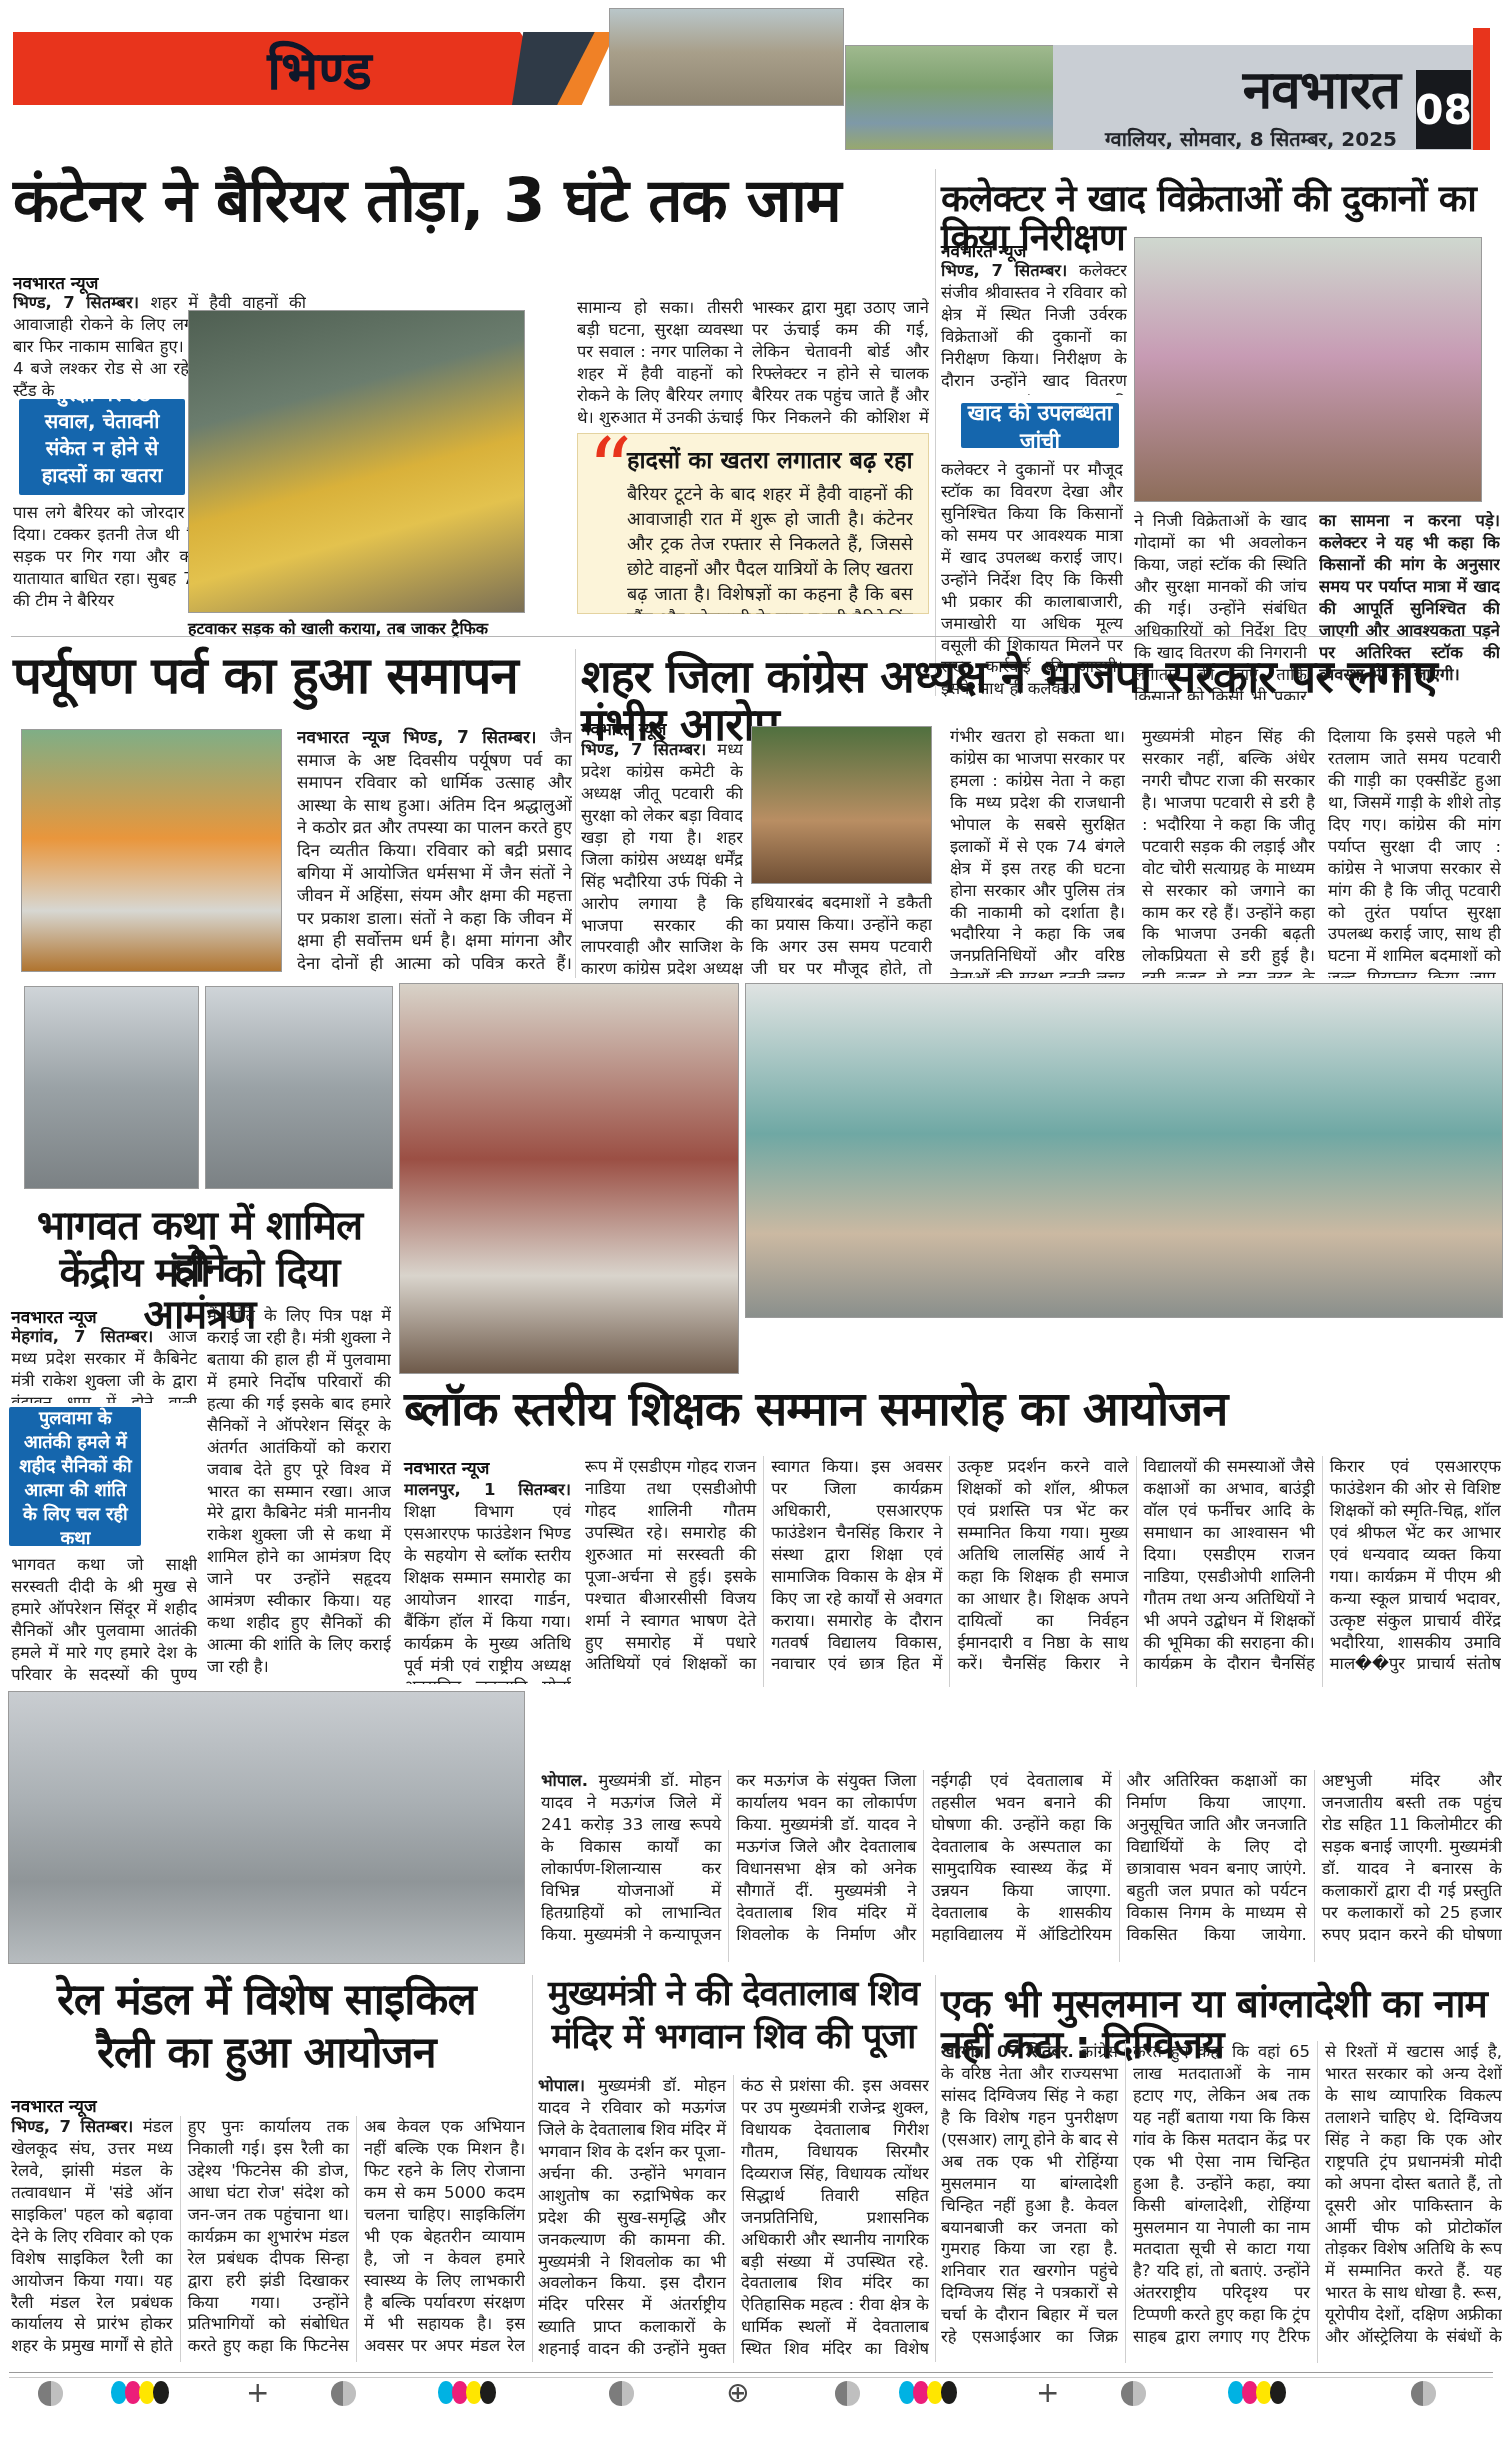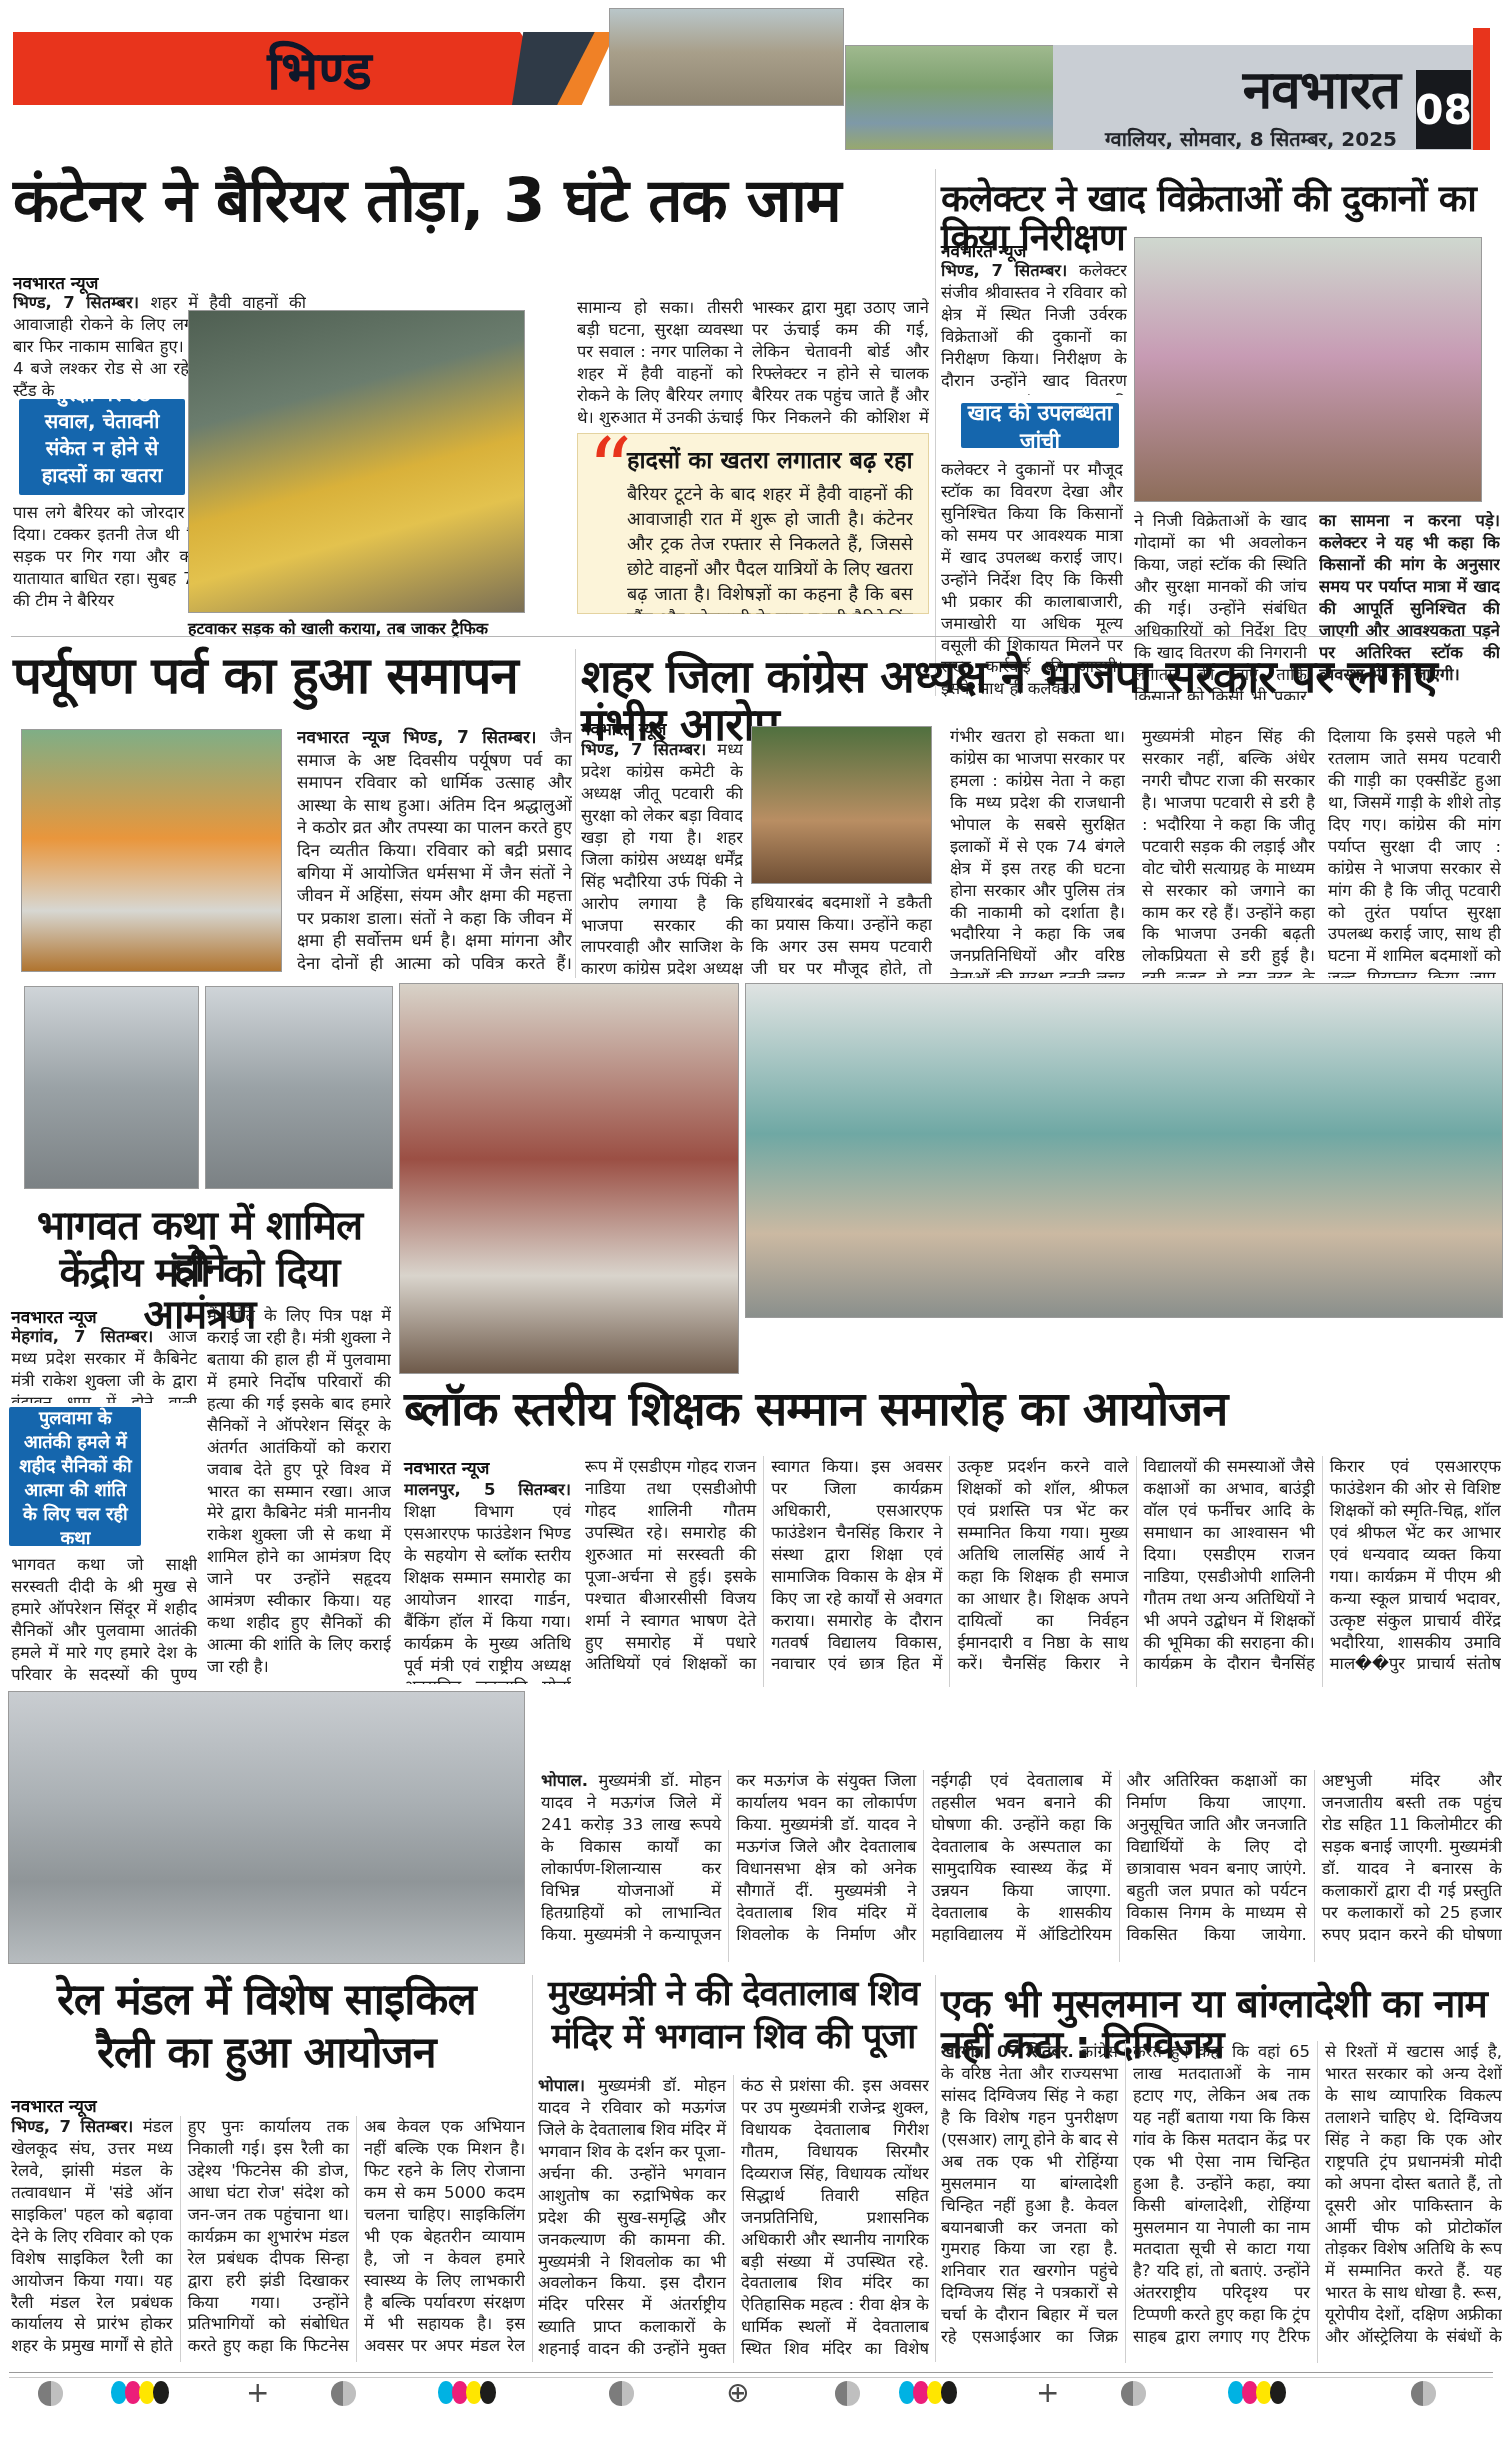--- a/index.html
+++ b/index.html
@@ -144,21 +144,21 @@
     <span>आज मध्य प्रदेश सरकार में कैबिनेट मंत्री राकेश शुक्ला जी के द्वारा वृंदावन धाम में होने वाली श्रीमद</span>
   </div>
   <div class="abs bluebox" style="left:9.4px;top:1407px;width:132px;height:139px;font-size:18px;padding:7.5px;">पुलवामा के आतंकी हमले में शहीद सैनिकों की आत्मा की शांति के लिए चल रही कथा</div>
   <div class="abs body" style="left:11.3px;top:1554px;width:186px;height:132px;">भागवत कथा जो साक्षी सरस्वती दीदी के श्री मुख से हमारे ऑपरेशन सिंदूर में शहीद सैनिकों और पुलवामा आतंकी हमले में मारे गए हमारे देश के परिवार के सदस्यों की पुण्य आत्मा को बैकुंठ धाम</div>
   <div class="abs body" style="left:207px;top:1305px;width:184px;height:380px;">में शांति के लिए पित्र पक्ष में कराई जा रही है। मंत्री शुक्ला ने बताया की हाल ही में पुलवामा में हमारे निर्दोष परिवारों की हत्या की गई इसके बाद हमारे सैनिकों ने ऑपरेशन सिंदूर के अंतर्गत आतंकियों को करारा जवाब देते हुए पूरे विश्व में भारत का सम्मान रखा। आज मेरे द्वारा कैबिनेट मंत्री माननीय राकेश शुक्ला जी से कथा में शामिल होने का आमंत्रण दिए जाने पर उन्होंने सहृदय आमंत्रण स्वीकार किया। यह कथा शहीद हुए सैनिकों की आत्मा की शांति के लिए कराई जा रही है।</div>
 
   <div class="abs hl" style="left:404px;top:1384px;width:1097px;font-size:47px;">ब्लॉक स्तरीय शिक्षक सम्मान समारोह का आयोजन</div>
   <div class="abs" style="left:404px;top:1456px;width:167px;height:231px;">
     <div class="byline">नवभारत न्यूज</div>
     <div class="body" style="height:205px;">
-      <b class="dl">मालनपुर, 5 सितम्बर। </b>
+      <b class="dl">मालनपुर, 1 सितम्बर। </b>
       <span>शिक्षा विभाग एवं एसआरएफ फाउंडेशन भिण्ड के सहयोग से ब्लॉक स्तरीय शिक्षक सम्मान समारोह का आयोजन शारदा गार्डन, बैंकिंग हॉल में किया गया। कार्यक्रम के मुख्य अतिथि पूर्व मंत्री एवं राष्ट्रीय अध्यक्ष अनुसूचित जनजाति मोर्चा लालसिंह आर्य एवं विशिष्ट अतिथि के</span>
     </div>
   </div>
   <div class="abs body cols5" style="left:585px;top:1456px;width:916px;height:231px;">रूप में एसडीएम गोहद राजन नाडिया तथा एसडीओपी गोहद शालिनी गौतम उपस्थित रहे। समारोह की शुरुआत मां सरस्वती की पूजा-अर्चना से हुई। इसके पश्चात बीआरसीसी विजय शर्मा ने स्वागत भाषण देते हुए समारोह में पधारे अतिथियों एवं शिक्षकों का स्वागत किया। इस अवसर पर जिला कार्यक्रम अधिकारी, एसआरएफ फाउंडेशन चैनसिंह किरार ने संस्था द्वारा शिक्षा एवं सामाजिक विकास के क्षेत्र में किए जा रहे कार्यों से अवगत कराया। समारोह के दौरान गतवर्ष विद्यालय विकास, नवाचार एवं छात्र हित में उत्कृष्ट प्रदर्शन करने वाले शिक्षकों को शॉल, श्रीफल एवं प्रशस्ति पत्र भेंट कर सम्मानित किया गया। मुख्य अतिथि लालसिंह आर्य ने कहा कि शिक्षक ही समाज का आधार है। शिक्षक अपने दायित्वों का निर्वहन ईमानदारी व निष्ठा के साथ करें। चैनसिंह किरार ने विद्यालयों की समस्याओं जैसे कक्षाओं का अभाव, बाउंड्री वॉल एवं फर्नीचर आदि के समाधान का आश्वासन भी दिया। एसडीएम राजन नाडिया, एसडीओपी शालिनी गौतम तथा अन्य अतिथियों ने भी अपने उद्बोधन में शिक्षकों की भूमिका की सराहना की। कार्यक्रम के दौरान चैनसिंह किरार एवं एसआरएफ फाउंडेशन की ओर से विशिष्ट शिक्षकों को स्मृति-चिह्न, शॉल एवं श्रीफल भेंट कर आभार एवं धन्यवाद व्यक्त किया गया। कार्यक्रम में पीएम श्री कन्या स्कूल प्राचार्य भदावर, उत्कृष्ट संकुल प्राचार्य वीरेंद्र भदौरिया, शासकीय उमावि माल��पुर प्राचार्य संतोष भदौरिया सहित लगभग 180 शिक्षक एवं गणमान्य नागरिक उपस्थित रहे।</div>
 
   <div class="abs body cols5" style="left:541px;top:1770px;width:961px;height:192px;">
     <b class="dl">भोपाल. </b>
     <span>मुख्यमंत्री डॉ. मोहन यादव ने मऊगंज जिले में 241 करोड़ 33 लाख रूपये के विकास कार्यों का लोकार्पण-शिलान्यास कर विभिन्न योजनाओं में हितग्राहियों को लाभान्वित किया. मुख्यमंत्री ने कन्यापूजन कर मऊगंज के संयुक्त जिला कार्यालय भवन का लोकार्पण किया. मुख्यमंत्री डॉ. यादव ने मऊगंज जिले और देवतालाब विधानसभा क्षेत्र को अनेक सौगातें दीं. मुख्यमंत्री ने देवतालाब शिव मंदिर में शिवलोक के निर्माण और नईगढ़ी एवं देवतालाब में तहसील भवन बनाने की घोषणा की. उन्होंने कहा कि देवतालाब के अस्पताल का सामुदायिक स्वास्थ्य केंद्र में उन्नयन किया जाएगा. देवतालाब के शासकीय महाविद्यालय में ऑडिटोरियम और अतिरिक्त कक्षाओं का निर्माण किया जाएगा. अनुसूचित जाति और जनजाति विद्यार्थियों के लिए दो छात्रावास भवन बनाए जाएंगे. बहुती जल प्रपात को पर्यटन विकास निगम के माध्यम से विकसित किया जायेगा. अष्टभुजी मंदिर और जनजातीय बस्ती तक पहुंच रोड सहित 11 किलोमीटर की सड़क बनाई जाएगी. मुख्यमंत्री डॉ. यादव ने बनारस के कलाकारों द्वारा दी गई प्रस्तुति पर कलाकारों को 25 हजार रुपए प्रदान करने की घोषणा की. लोक नृत्य प्रस्तुत करने वाले दल के प्रत्येक सदस्य को 5-5 हजार रुपए और स्वागत गीत गाने वाली लोक गायिका राखी द्विवेदी को 50 हजार रूपए देने की घोषणा की. उप मुख्यमंत्री राजेन्द्र शुक्ल ने कहा कि प्रदेश में 3 साल से कम समय में मऊगंज जिले को 241 करोड़ रुपए की सौगात मिली है. क्षेत्र में सड़क, नहर और माइक्रो इरिगेशन परियोजना से विकास का मार्ग प्रशस्त हुआ है. मुख्यमंत्री ने हनुमना उद्वहन सिंचाई परियोजना के लिए 6 हजार करोड़ रुपए मंजूर किए हैं. यह राशि मऊगंज जिले के क्षेत्र में पहुंचेगी. मुख्यमंत्री डॉ. यादव ने रीवा में इंडस्ट्रियल कॉन्क्लेव और पर्यटन कॉन्क्लेव का आयोजन कर विकास के मार्ग प्रशस्त किए हैं.</span>
   </div>
 

